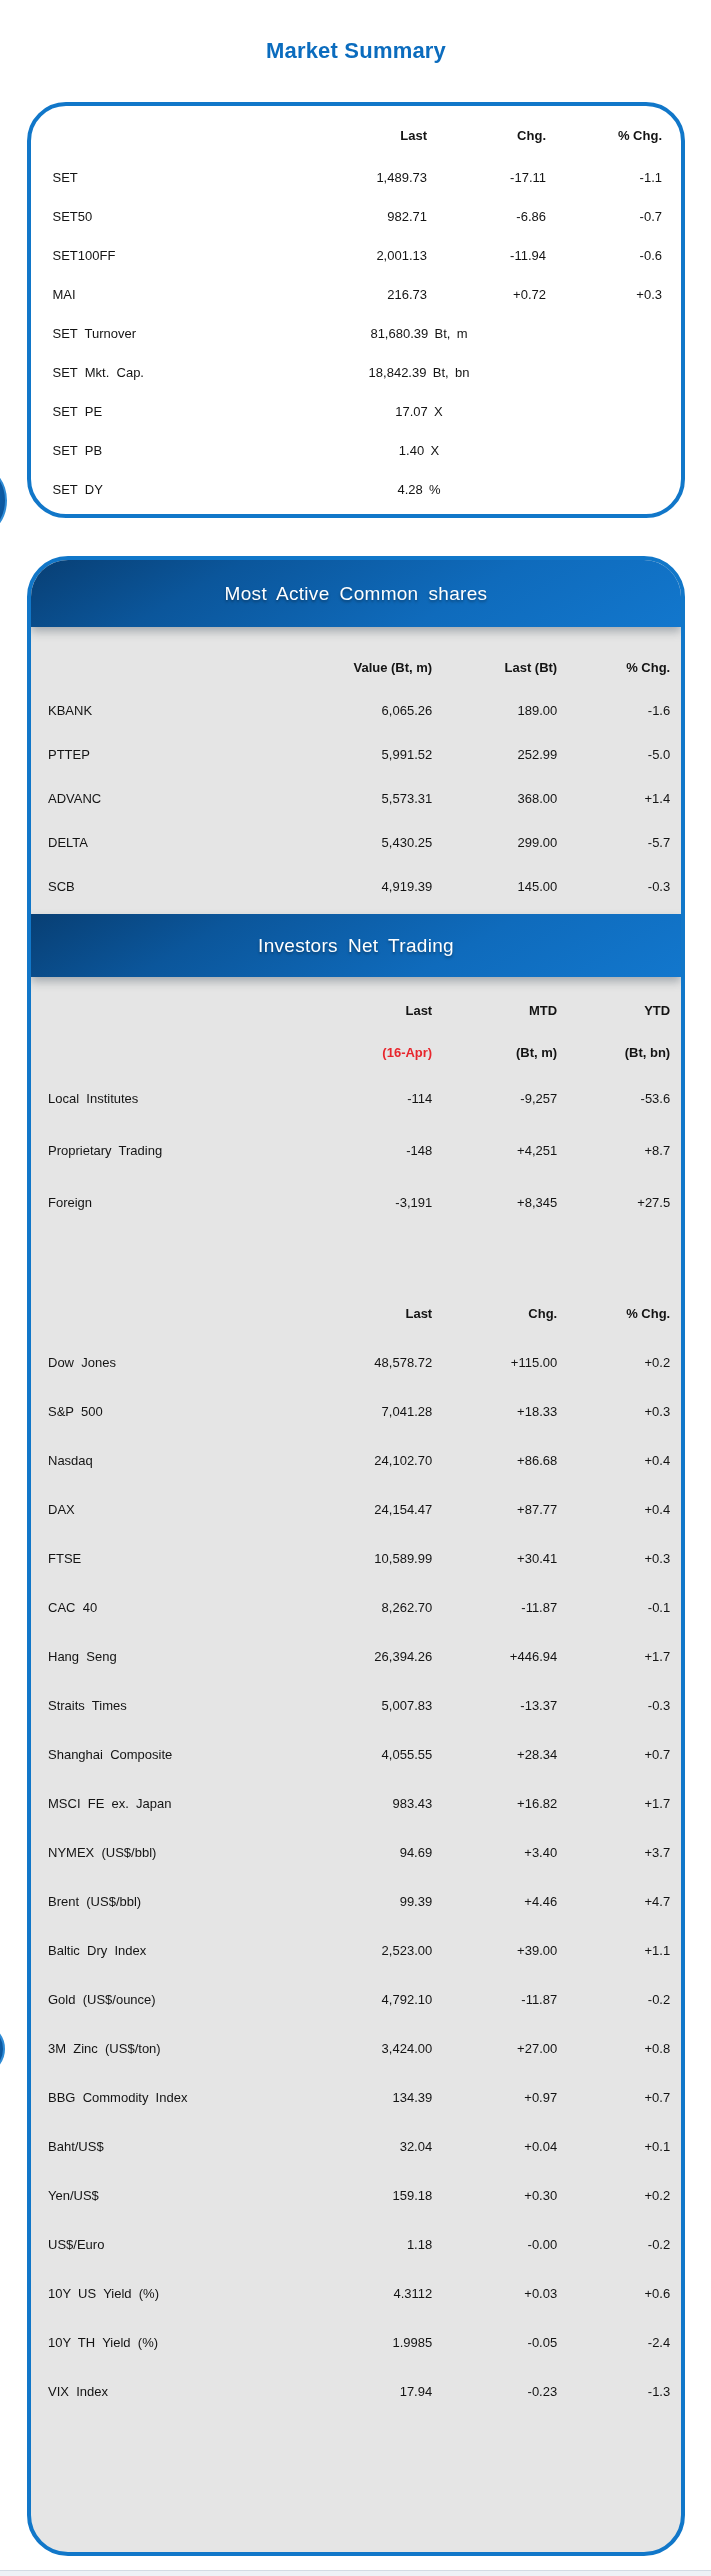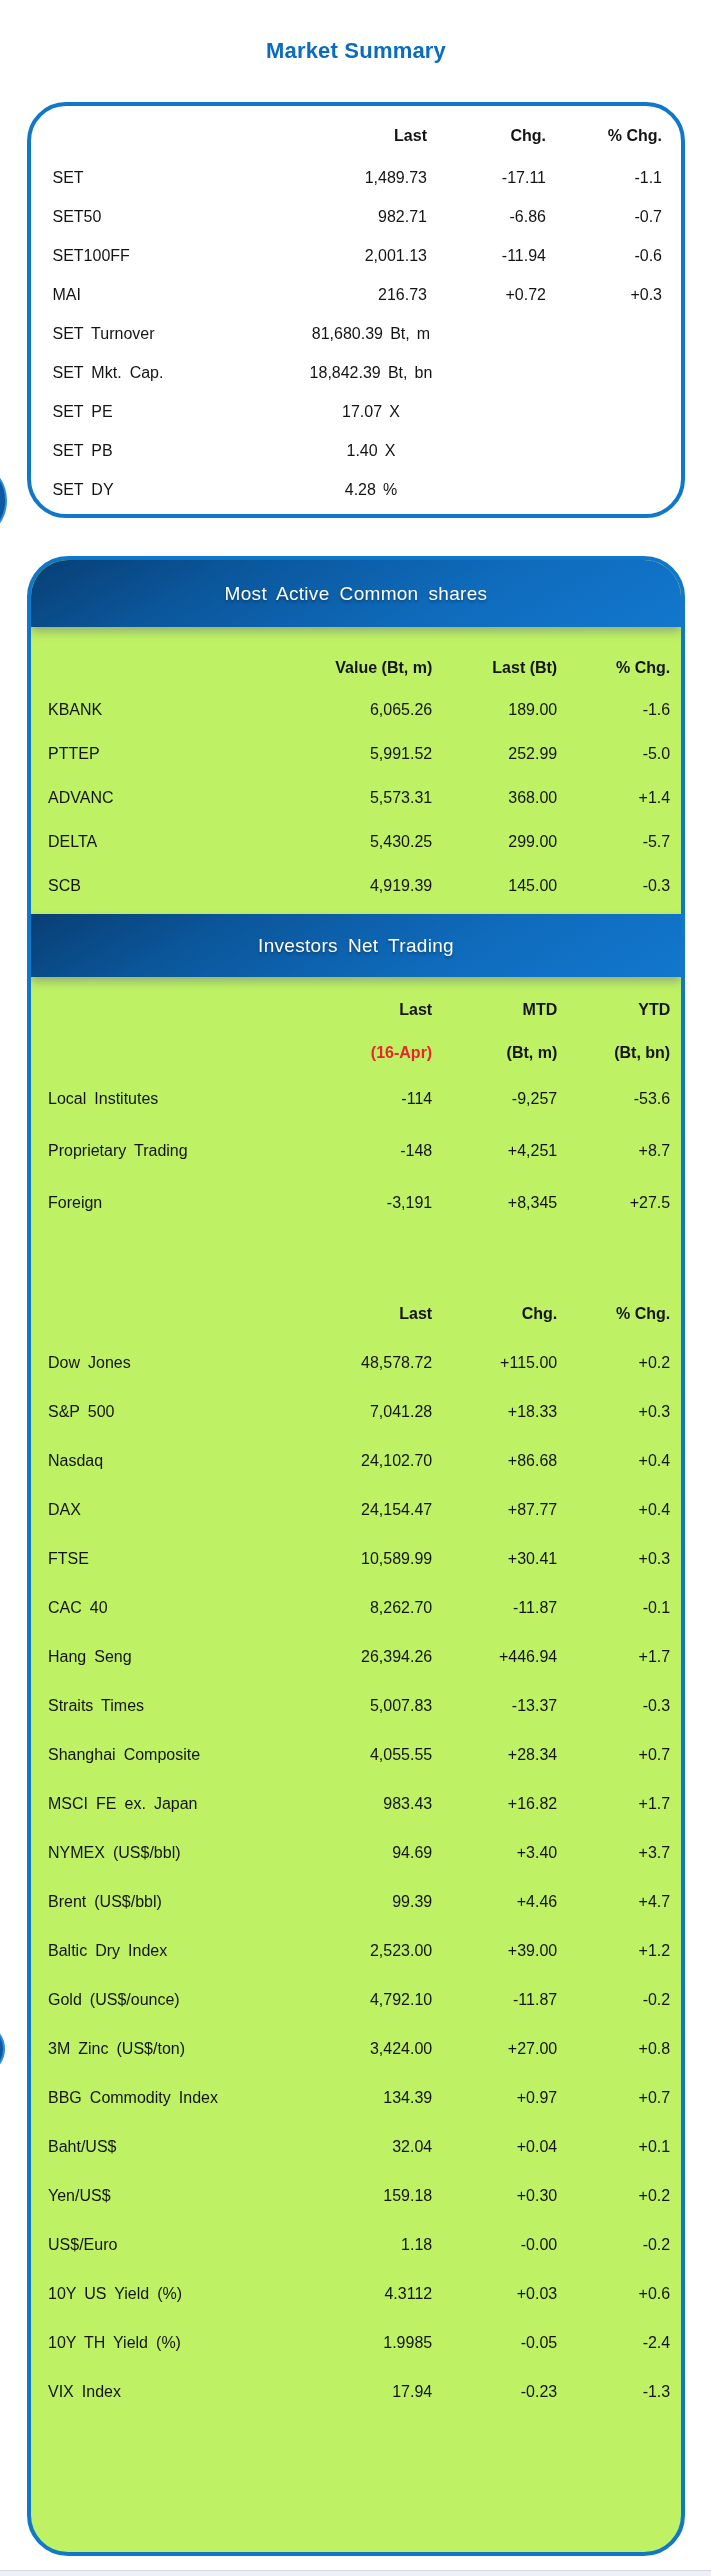--- a/index.html
+++ b/index.html
@@ -17,42 +17,42 @@
   
   .card1{
     position:absolute;left:27px;top:102px;width:658px;height:416px;
     box-sizing:border-box;border:4.5px solid #1177c9;border-radius:39px;
     background:#fff;padding-top:7.2px;
   }
   
   .card2{
     position:absolute;left:27px;top:556px;width:658px;height:2000px;
     box-sizing:border-box;border:4.5px solid #1177c9;border-radius:41px;
-    background:#bef264;overflow:hidden;
+    background:#e5e5e5;overflow:hidden;
   }
   .band{
     position:relative;width:100%;
     background:linear-gradient(150deg,#083f74 0%,#0b569b 28%,#0f6bbc 65%,#1277cd 100%);
     display:flex;align-items:center;justify-content:center;
     box-shadow:0 5.4px 9px rgba(110,120,130,0.55);
     color:#ffffff;font-size:19px;letter-spacing:0.3px;word-spacing:4.5px;
     text-shadow:0 1.8px 2.7px rgba(0,0,0,0.35);
     z-index:2;
   }
   .band-1{height:67px;}
   .band-2{height:63px;}
   
   .row{
     display:grid;align-items:center;
     padding:0 10.8px 0 21.5px;
-    font-size:16px;
+    font-size:13px;
   }
   .g4{grid-template-columns:1fr 135px 125px 113px;padding-left:17px;}
   .card1 .row{grid-template-columns:1fr 135px 119px 116px;padding:0 19px 0 21.5px;}
-  .card1 .stat{grid-template-columns:1fr 254px 116px;gap:48px;}
+  .card1 .stat{grid-template-columns:1fr 254px 116px;}
   .hrow{font-weight:bold;}
   .label{text-align:left;word-spacing:3.6px;white-space:nowrap;}
   .num{text-align:right;white-space:nowrap;}
   .mid{text-align:center;white-space:nowrap;word-spacing:2.7px;}
   .red{color:#e8262d;}
   
   .card1 .hrow{height:45px;}
   .card1 .row{height:39px;}
   .card1 .hrow{height:45px;}
   .secA{padding-top:20px;}
@@ -319,21 +319,21 @@
         <div class="row g4">
           <div class="label">Brent (US$/bbl)</div>
           <div class="num">99.39</div>
           <div class="num">+4.46</div>
           <div class="num">+4.7</div>
         </div>
         <div class="row g4">
           <div class="label">Baltic Dry Index</div>
           <div class="num">2,523.00</div>
           <div class="num">+39.00</div>
-          <div class="num">+1.2</div>
+          <div class="num">+1.1</div>
         </div>
         <div class="row g4">
           <div class="label">Gold (US$/ounce)</div>
           <div class="num">4,792.10</div>
           <div class="num">-11.87</div>
           <div class="num">-0.2</div>
         </div>
         <div class="row g4">
           <div class="label">3M Zinc (US$/ton)</div>
           <div class="num">3,424.00</div>

